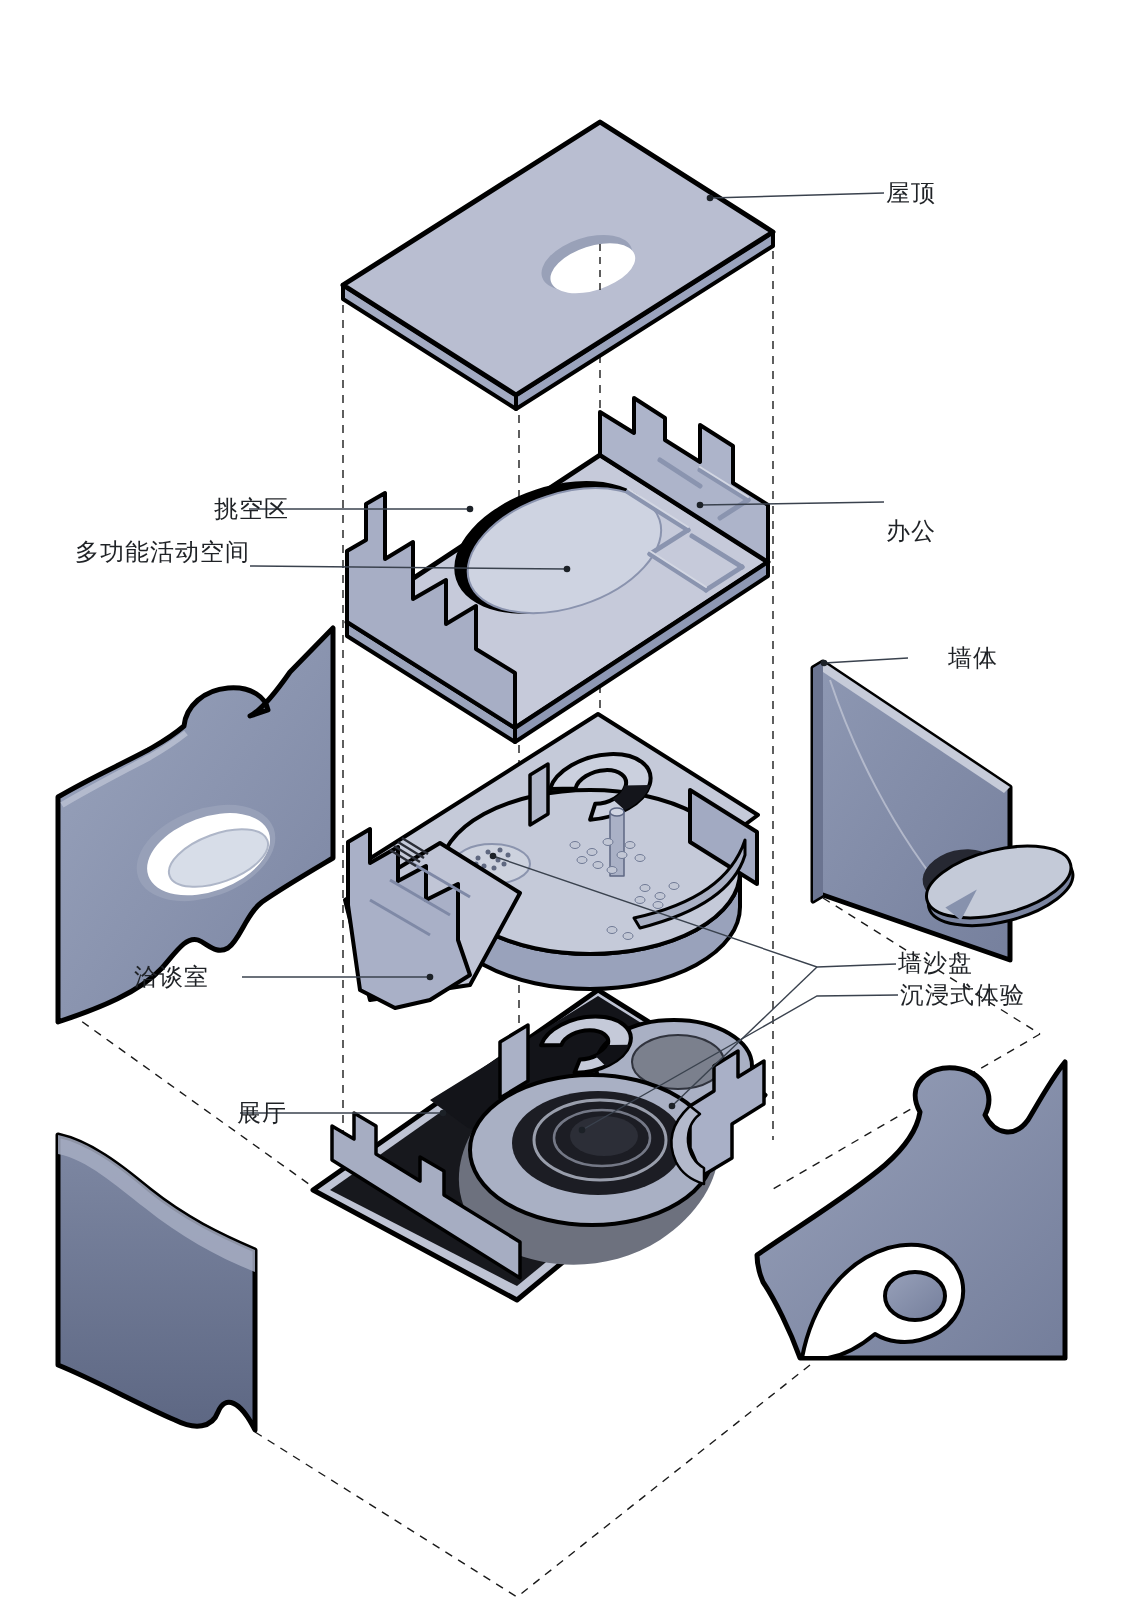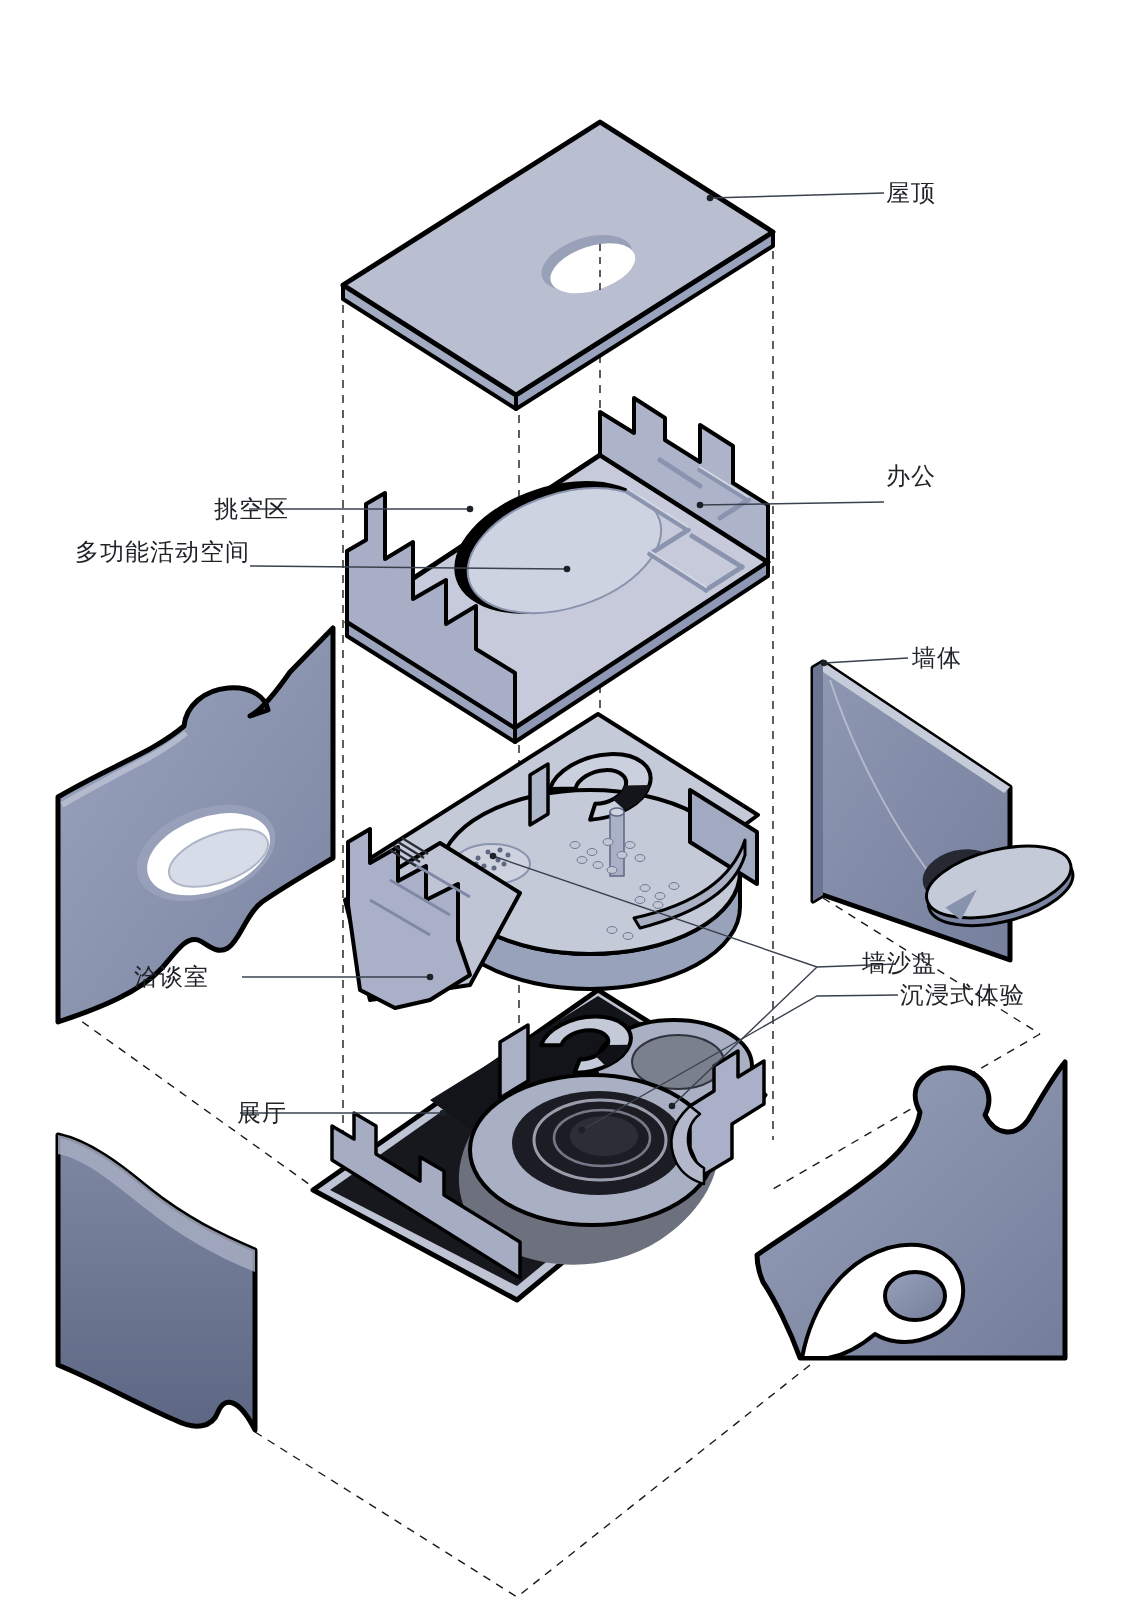--- a/index.html
+++ b/index.html
@@ -260,20 +260,20 @@
     <circle cx="493" cy="856" r="3.3"></circle>
         <circle cx="672" cy="1106" r="3.3"></circle>
     <circle cx="582" cy="1130" r="3.3"></circle>
         <circle cx="443" cy="1113" r="3.3"></circle>
   </g>
 </svg>
 
 <div class="lbl" style="left:886px;top:180px">屋顶</div>
 <div class="lbl" style="right:842px;top:496px">挑空区</div>
 <div class="lbl" style="right:881px;top:539px">多功能活动空间</div>
-<div class="lbl" style="left:886px;top:463px">办公</div>
-<div class="lbl" style="left:912px;top:645px">墙体</div>
+<div class="lbl" style="left:886px;top:518px">办公</div>
+<div class="lbl" style="left:948px;top:645px">墙体</div>
 <div class="lbl" style="right:922px;top:964px">洽谈室</div>
-<div class="lbl" style="left:862px;top:950px">墙沙盘</div>
+<div class="lbl" style="left:898px;top:950px">墙沙盘</div>
 <div class="lbl" style="left:900px;top:982px">沉浸式体验</div>
 <div class="lbl" style="right:844px;top:1100px">展厅</div>
 
 </div>
 
 </body></html>

